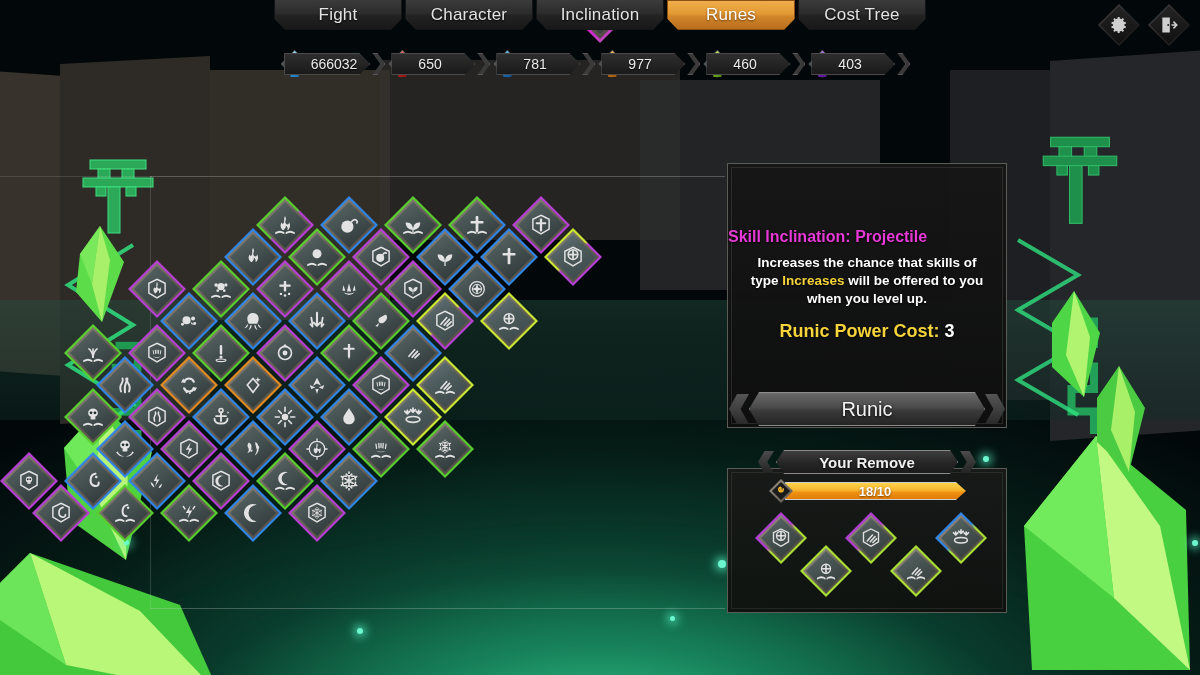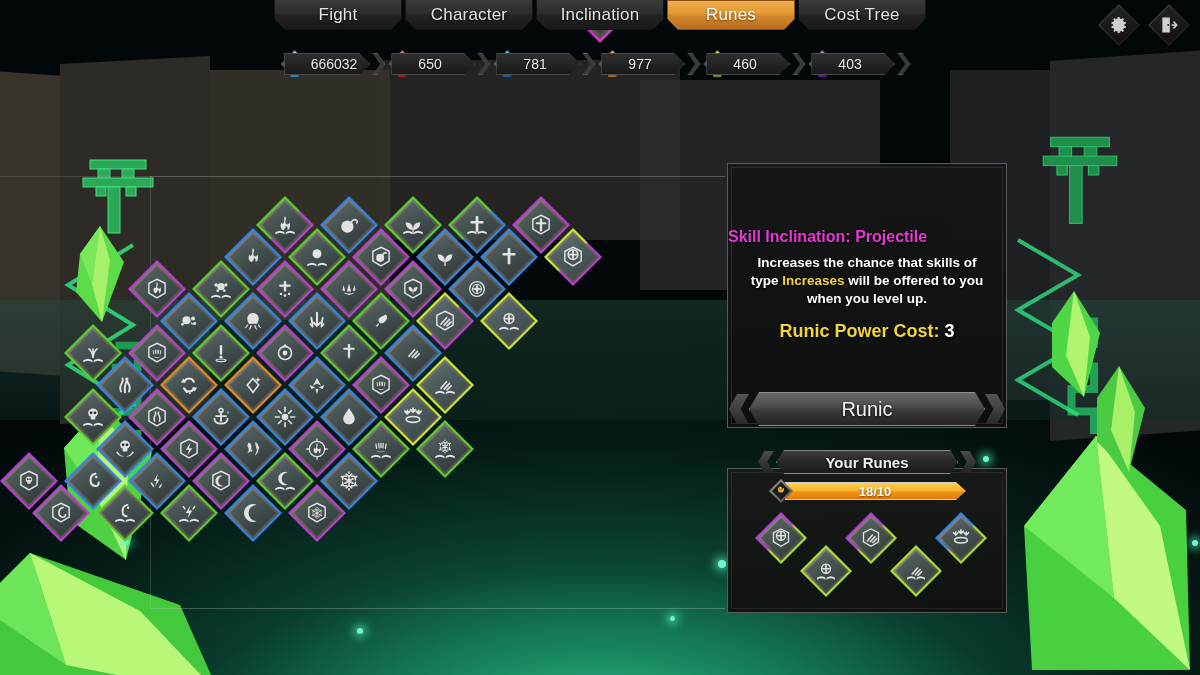--- a/index.html
+++ b/index.html
@@ -1430,21 +1430,21 @@
   <span class="lbl">Runic</span>
 </div>
 
 <div id="yourRunes">
   <div class="innerline"></div>
 </div>
 <div id="yrHeader">
   <span class="wing left"></span>
     <span class="wing right"></span>
   <span class="hbg"></span>
-  <span class="lbl">Your Runes</span>
+  <span class="lbl">Your Remove</span>
 </div>
 
 <div id="powerbar">
   <span class="track"></span>
   <span class="fill" id="powerFill" style="width: 100%;"></span>
   <span class="txt">18/10</span>
   <span class="cap">
     <svg viewBox="0 0 16 16">
       <path fill="none" stroke="#f0b42a" stroke-width="2.2" d="M8 3 v7 M8 3 a3 3 0 1 0 2.6 1.5"></path>
     </svg>

